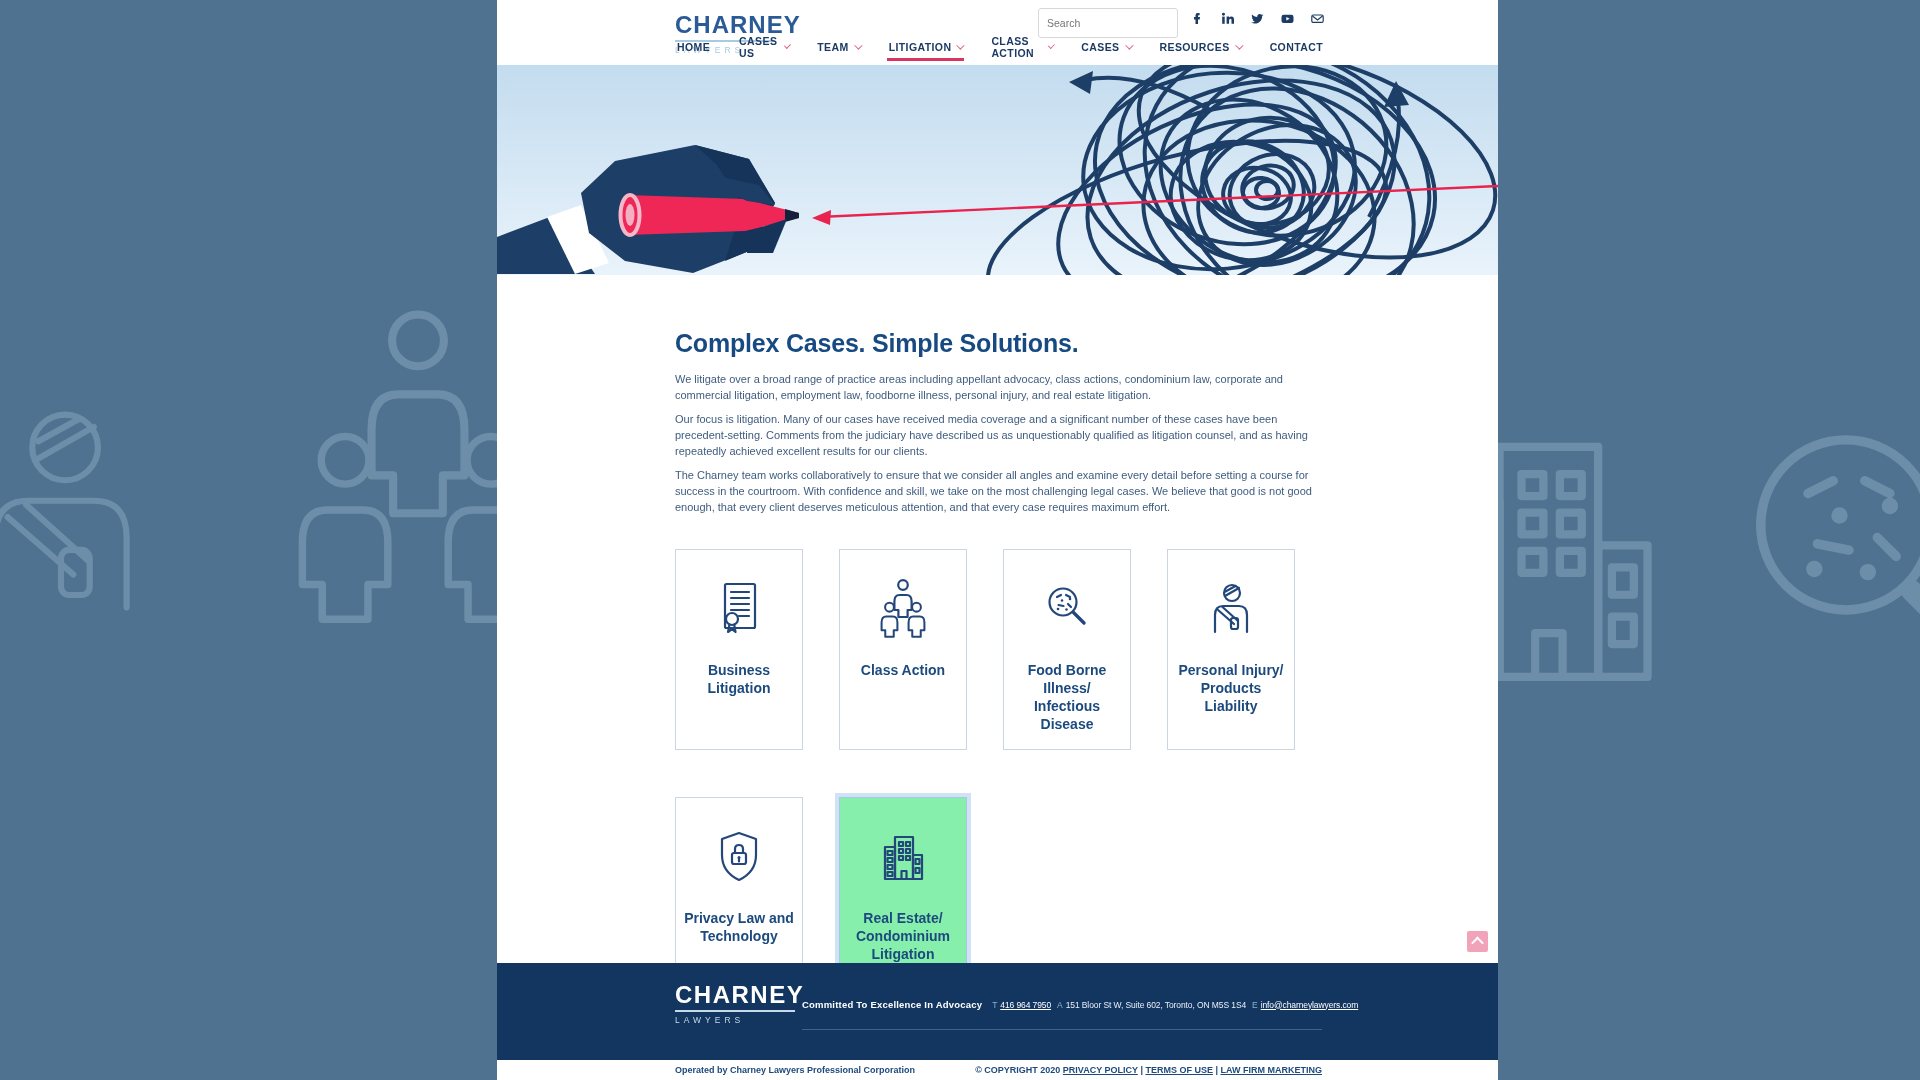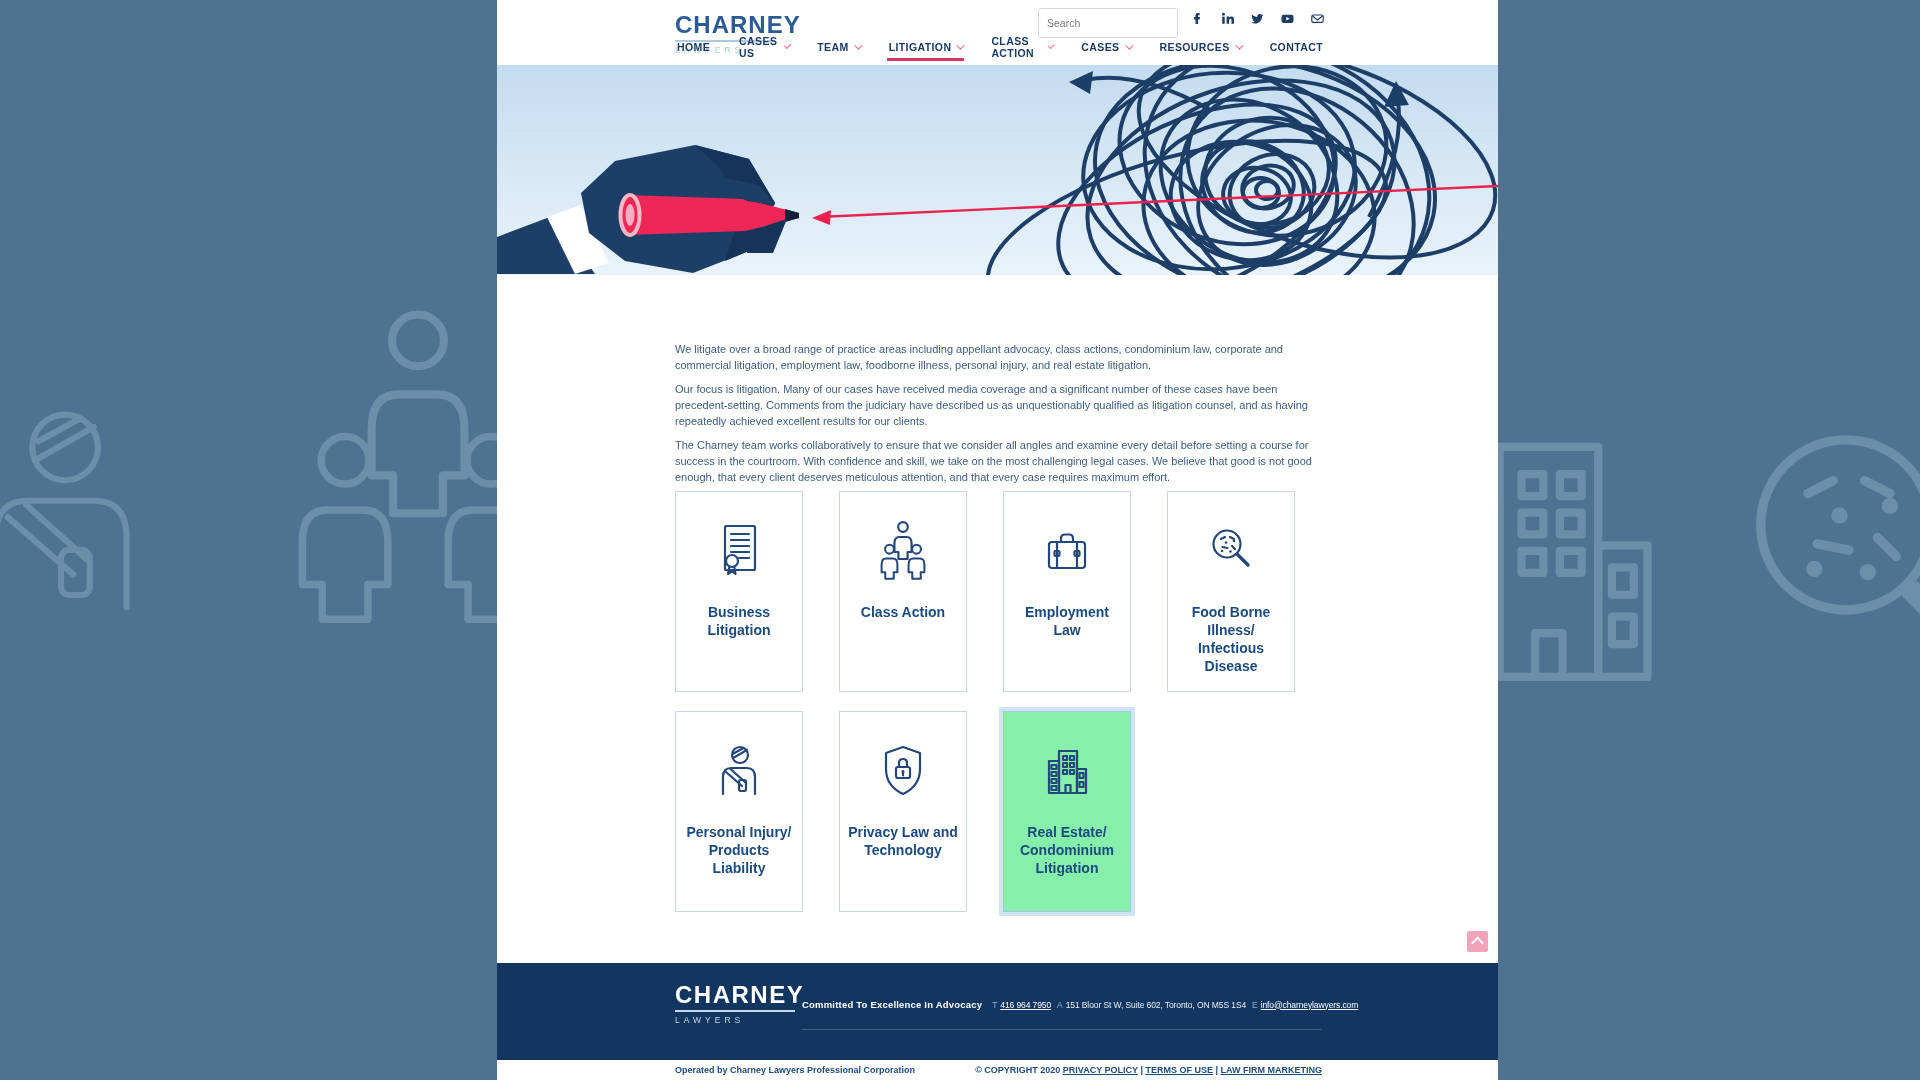--- a/index.html
+++ b/index.html
@@ -36,21 +36,21 @@
     transform:rotate(45deg) translateY(-2px);margin-left:1px;}
   
   .hero{height:210px;overflow:hidden;}
   
   .main{height:688px;box-sizing:border-box;padding:53px 176px 0 178px;background:#fff;position:relative;}
   .main h1{margin:0;font-size:25px;line-height:30px;font-weight:bold;color:#174a82;letter-spacing:-.2px;}
   .main p{margin:8px 0 0;font-size:11px;line-height:16px;color:#3f5c7e;}
   .main p:first-of-type{margin-top:13px;}
   .grid{margin-top:6px;display:grid;grid-template-columns:repeat(4,155px);gap:19px 9px;}
   .card{box-sizing:border-box;width:128px;height:201px;border:1px solid #ccd6e0;background:#fff;
-    display:flex;flex-direction:column;align-items:center;padding-top:29px;cursor:pointer;}
+    display:flex;flex-direction:column;align-items:center;padding-top:29px;cursor:pointer;margin-top:28px;}
   .card svg{width:60px;height:60px;color:#24477a;stroke:#24477a;fill:none;
     stroke-width:2.2;stroke-linecap:round;stroke-linejoin:round;}
   .card .ctitle{margin-top:22px;font-size:14px;line-height:18px;font-weight:bold;color:#1c4a7e;
     text-align:center;white-space:pre-line;padding:0 6px;}
   .card.active{background:#86efac;border-color:#a6c8e5;outline:4px solid #cfe3f4;}
   
   .scrolltop1{position:absolute;left:970px;top:931px;width:21px;height:21px;background:#f1a4b9;
     border:none;border-radius:2px;cursor:pointer;display:flex;align-items:center;justify-content:center;}
   .scrolltop1 .chev{width:7px;height:7px;border-left:2px solid #fff;border-top:2px solid #fff;
     transform:rotate(45deg) translate(1px,1px);}
@@ -296,42 +296,37 @@
         <ellipse cx="133" cy="150" rx="9.5" ry="20" fill="#ee2757" stroke="#f6b8c8" stroke-width="4"></ellipse>
         <ellipse cx="133" cy="150" rx="4.5" ry="11" fill="#f4afc2"></ellipse>
 
         <polygon points="206,108 262,120 278,140 250,136 224,124" fill="#1d3e66"></polygon>
         <polygon points="252,166 290,154 276,188 250,188" fill="#16345a"></polygon>
       </g>
     </svg>
   </div>
 
   <div class="main">
+    <h1>Complex Cases. Simple Solutions.</h1>
     <p>We litigate over a broad range of practice areas including appellant advocacy, class actions, condominium law, corporate and commercial litigation, employment law, foodborne illness, personal injury, and real estate litigation.</p>
     <p>Our focus is litigation. Many of our cases have received media coverage and a significant number of these cases have been precedent-setting. Comments from the judiciary have described us as unquestionably qualified as litigation counsel, and as having repeatedly achieved excellent results for our clients.</p>
     <p>The Charney team works collaboratively to ensure that we consider all angles and examine every detail before setting a course for success in the courtroom. With confidence and skill, we take on the most challenging legal cases. We believe that good is not good enough, that every client deserves meticulous attention, and that every case requires maximum effort.</p>
 
     <div class="grid">
       <div class="card">
         <svg viewBox="0 0 60 60">
             <use href="#ico-certificate"></use>
           </svg>
         <div class="ctitle">Business Litigation</div>
       </div>
       <div class="card">
         <svg viewBox="0 0 60 60">
             <use href="#ico-people-group"></use>
           </svg>
         <div class="ctitle">Class Action</div>
-      </div>
-      <div class="card">
-        <svg viewBox="0 0 60 60">
-            <use href="#ico-briefcase"></use>
-          </svg>
-        <div class="ctitle">Employment Law</div>
       </div>
       <div class="card">
         <svg viewBox="0 0 60 60">
             <use href="#ico-magnifier-bacteria"></use>
           </svg>
         <div class="ctitle">Food Borne
 Illness/ Infectious
 Disease</div>
       </div>
       <div class="card">

